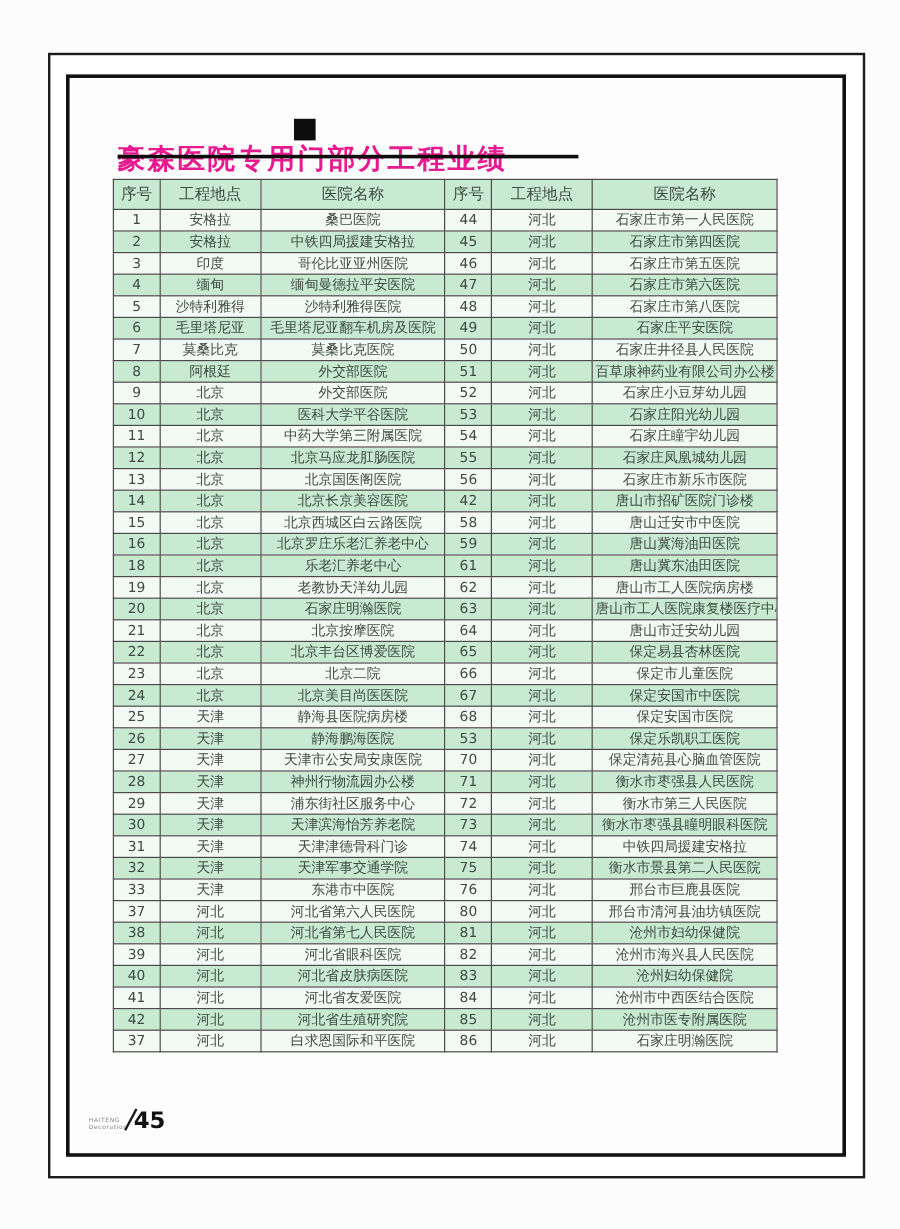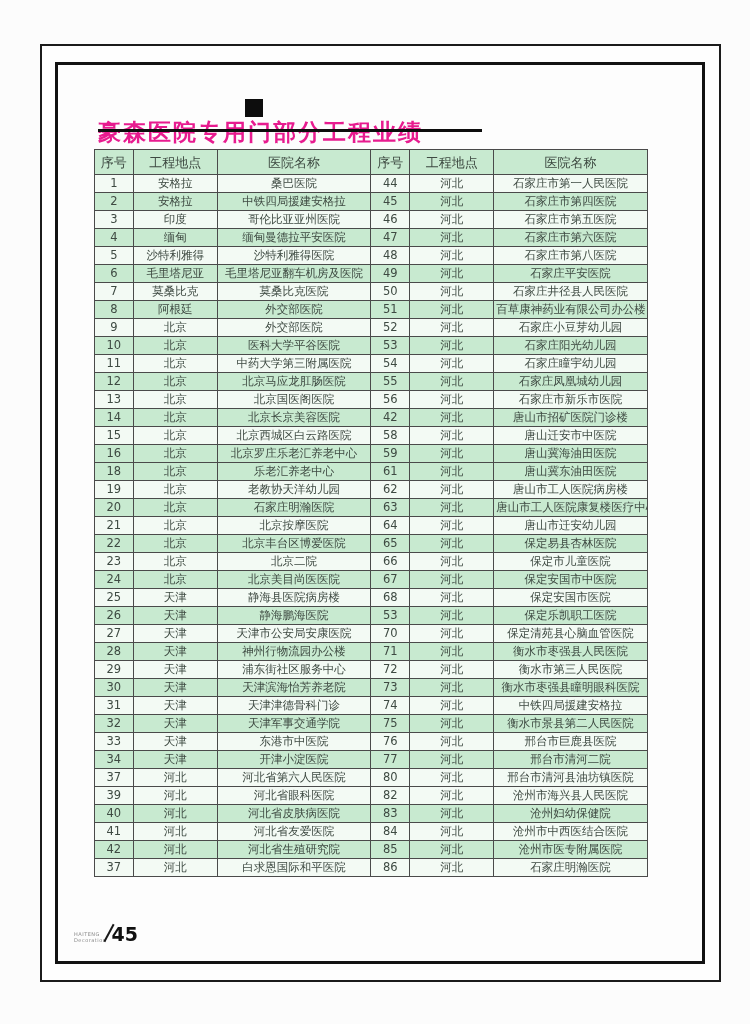--- a/index.html
+++ b/index.html
@@ -325,35 +325,35 @@
             <td>衡水市景县第二人民医院</td>
           </tr>
           <tr class="light">
             <td>33</td>
             <td>天津</td>
             <td>东港市中医院</td>
             <td>76</td>
             <td>河北</td>
             <td>邢台市巨鹿县医院</td>
           </tr>
-          <tr class="green">
-            <td>34</td>
-            <td>天津</td>
-            <td>开津小淀医院</td>
-            <td>77</td>
-            <td>河北</td>
-            <td>邢台市清河二院</td>
-          </tr>
           <tr class="light">
             <td>37</td>
             <td>河北</td>
             <td>河北省第六人民医院</td>
             <td>80</td>
             <td>河北</td>
             <td>邢台市清河县油坊镇医院</td>
+          </tr>
+          <tr class="green">
+            <td>38</td>
+            <td>河北</td>
+            <td>河北省第七人民医院</td>
+            <td>81</td>
+            <td>河北</td>
+            <td>沧州市妇幼保健院</td>
           </tr>
           <tr class="light">
             <td>39</td>
             <td>河北</td>
             <td>河北省眼科医院</td>
             <td>82</td>
             <td>河北</td>
             <td>沧州市海兴县人民医院</td>
           </tr>
           <tr class="green">

